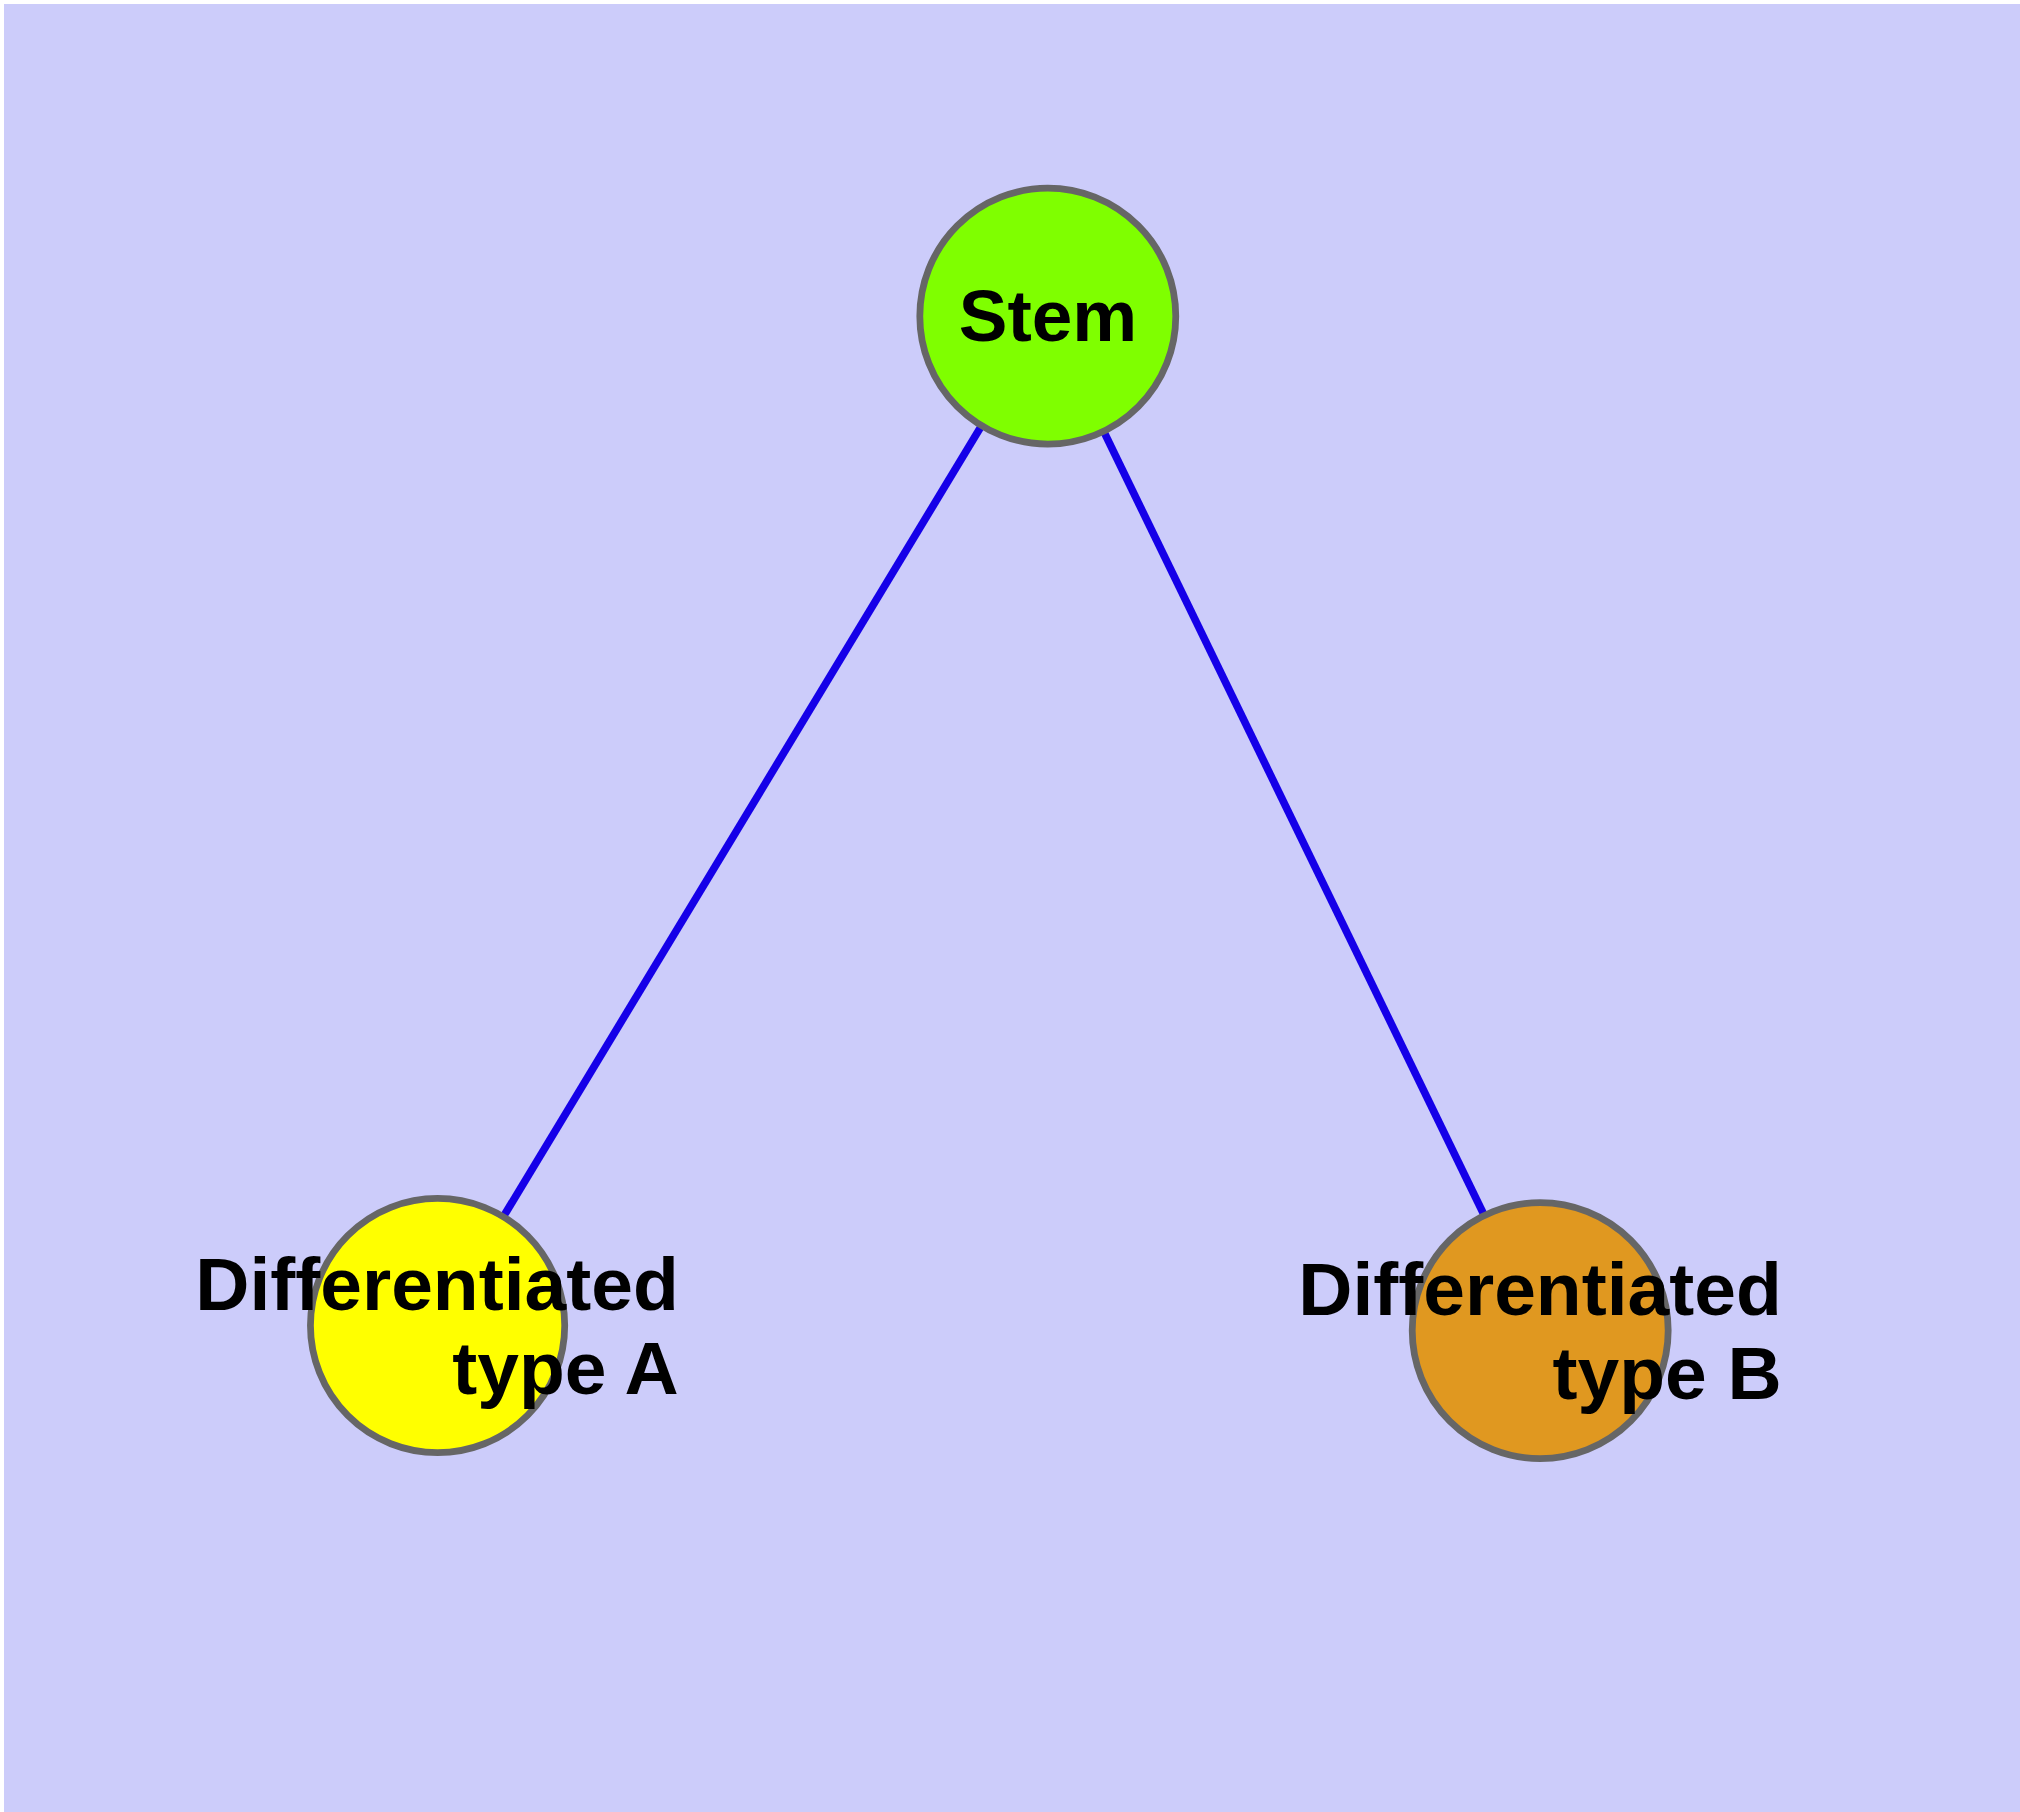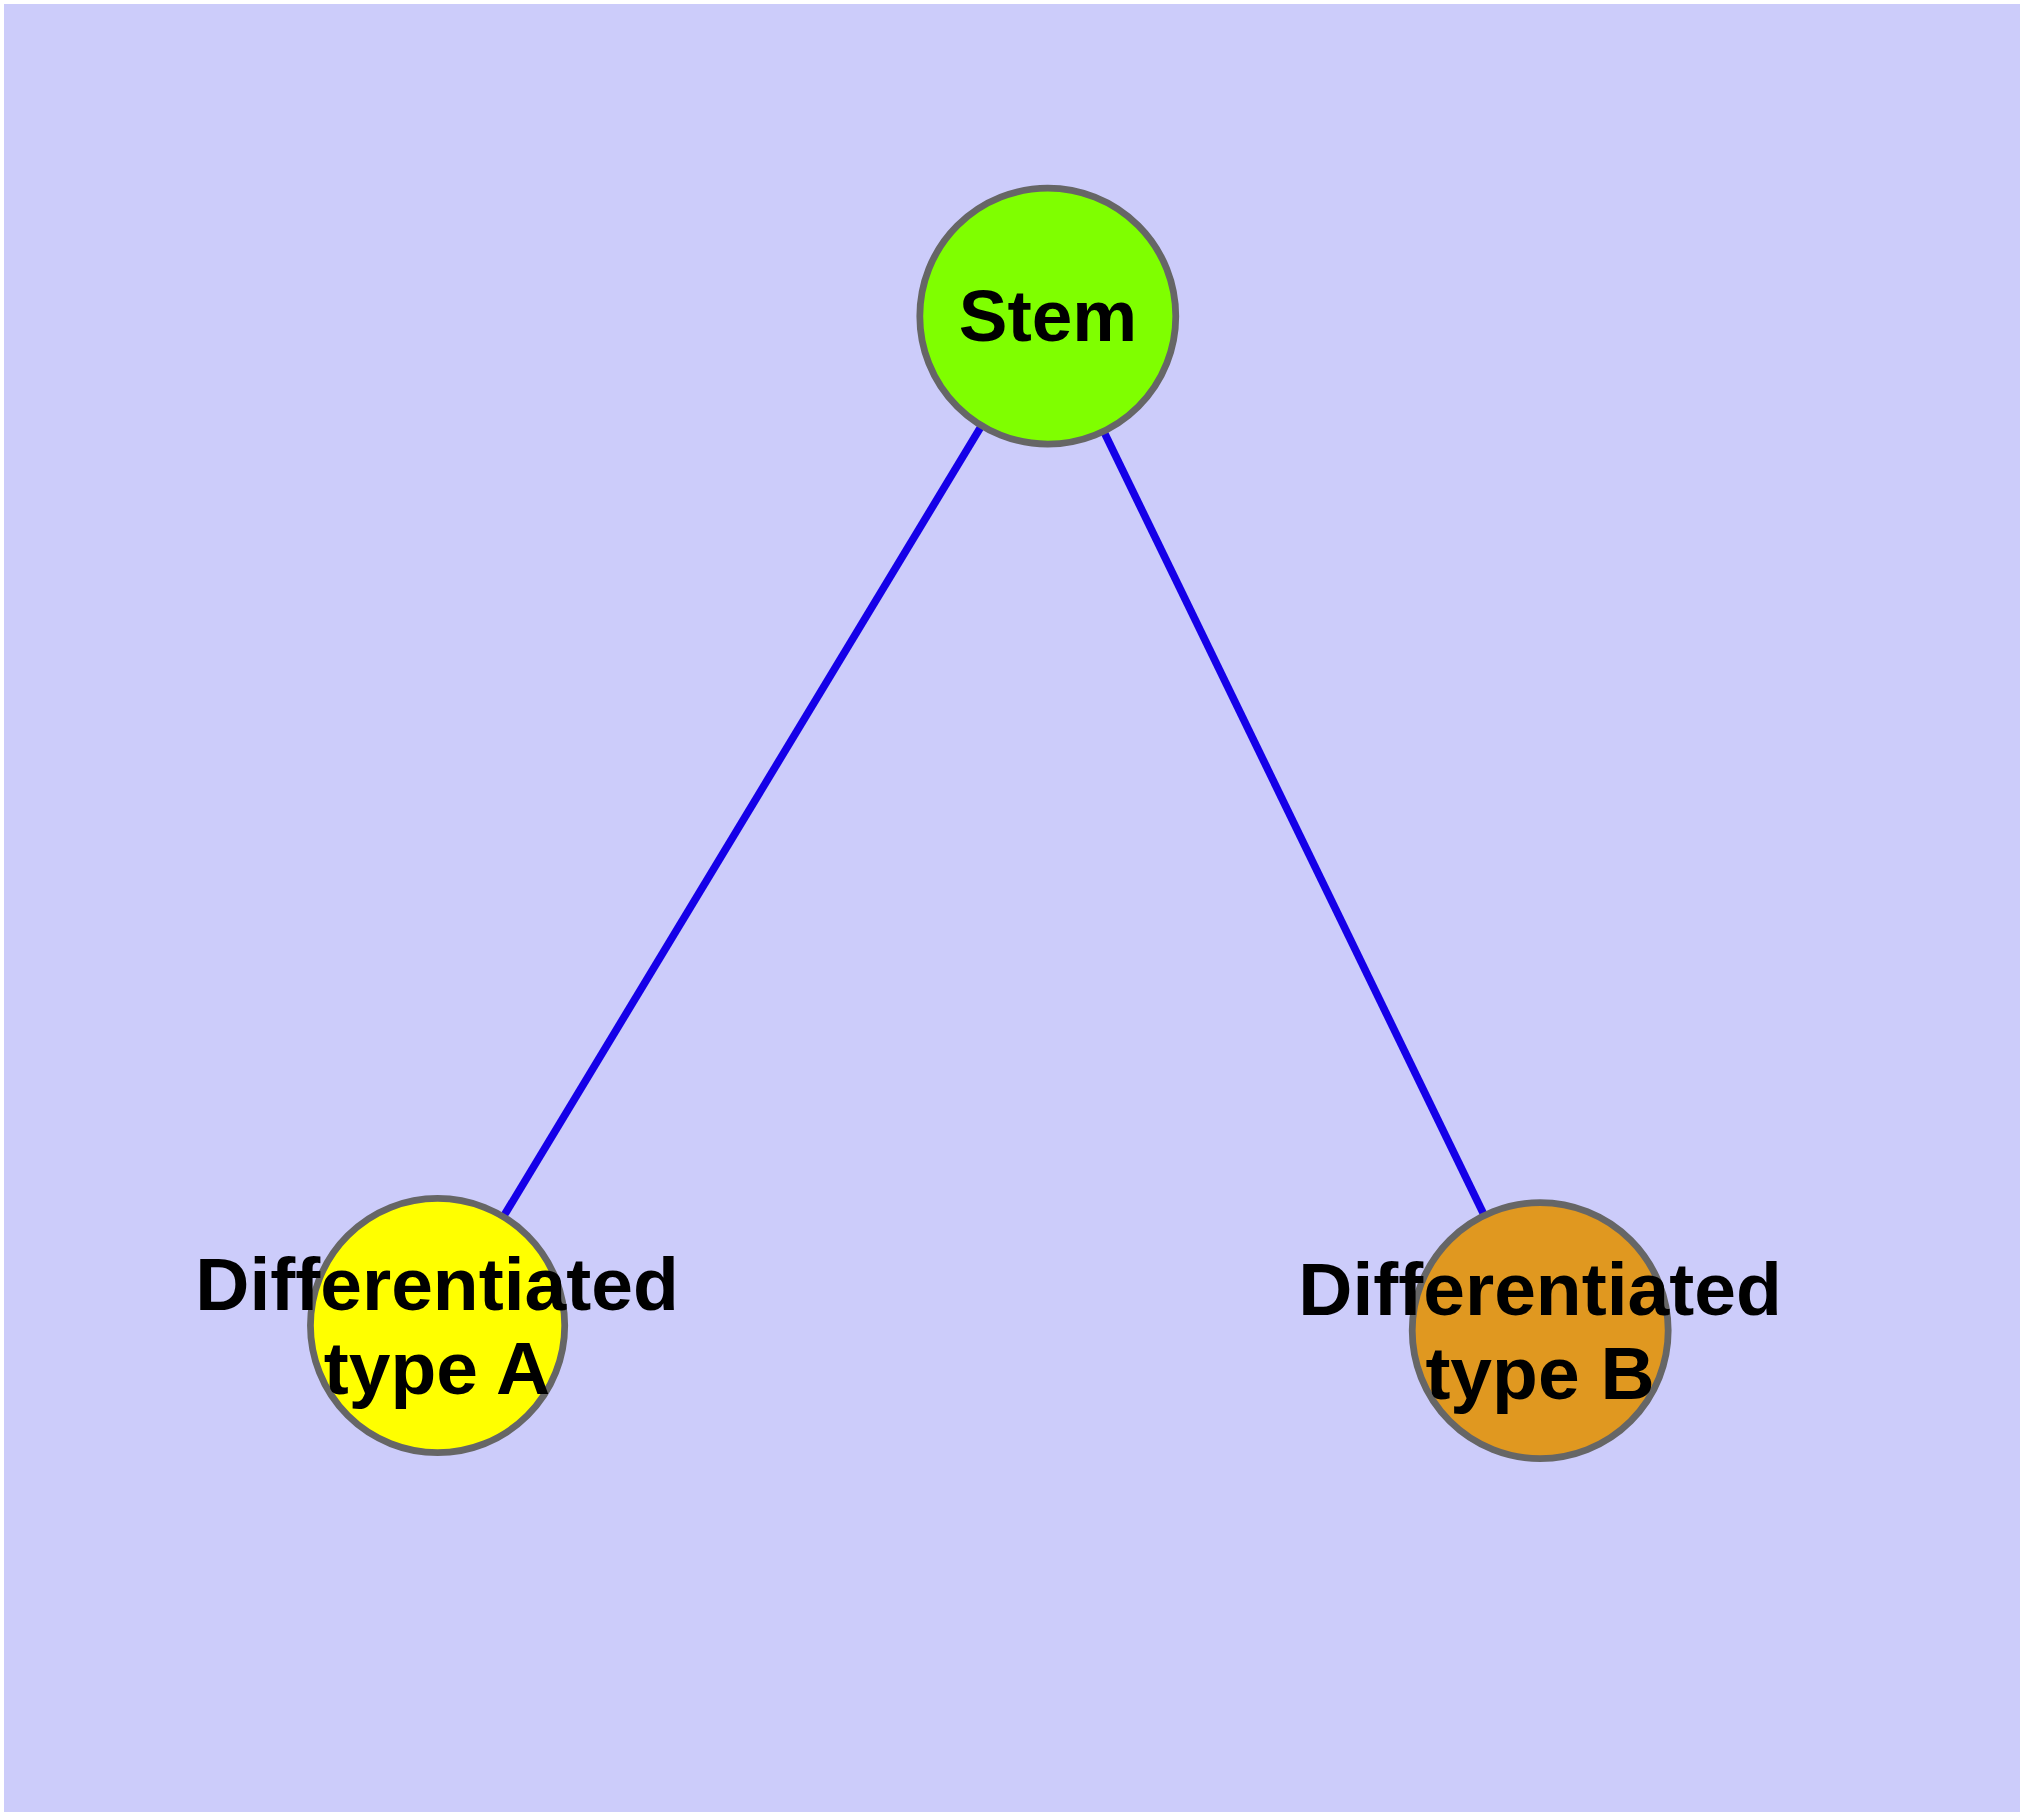--- a/index.html
+++ b/index.html
@@ -36,21 +36,21 @@
     color: #000000;
     font-weight: bold;
     text-align: center;
     line-height: 1.12;
     white-space: pre;
     transform: translate(-50%, -50%);
     pointer-events: none;
     -webkit-font-smoothing: antialiased;
   }
   .node-label.stem-label { font-size: 73px; }
-  .node-label.diff-label { font-size: 75px; }
+  .node-label.diff-label { font-size: 75px; text-align: right; }
 </style>
 </head>
 <body>
 
 <div id="canvas">
 
   <div id="plot-bg"></div>
 
   <svg id="graph-svg" viewBox="0 0 2384 2138">
     <g id="edges-layer">

